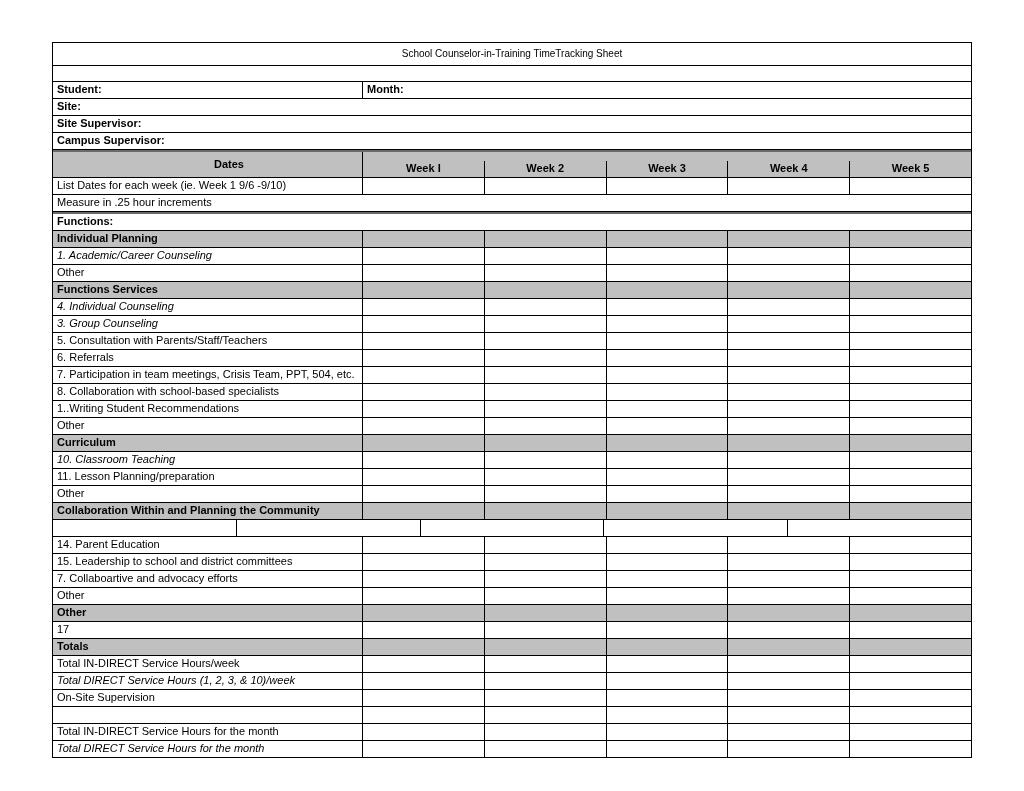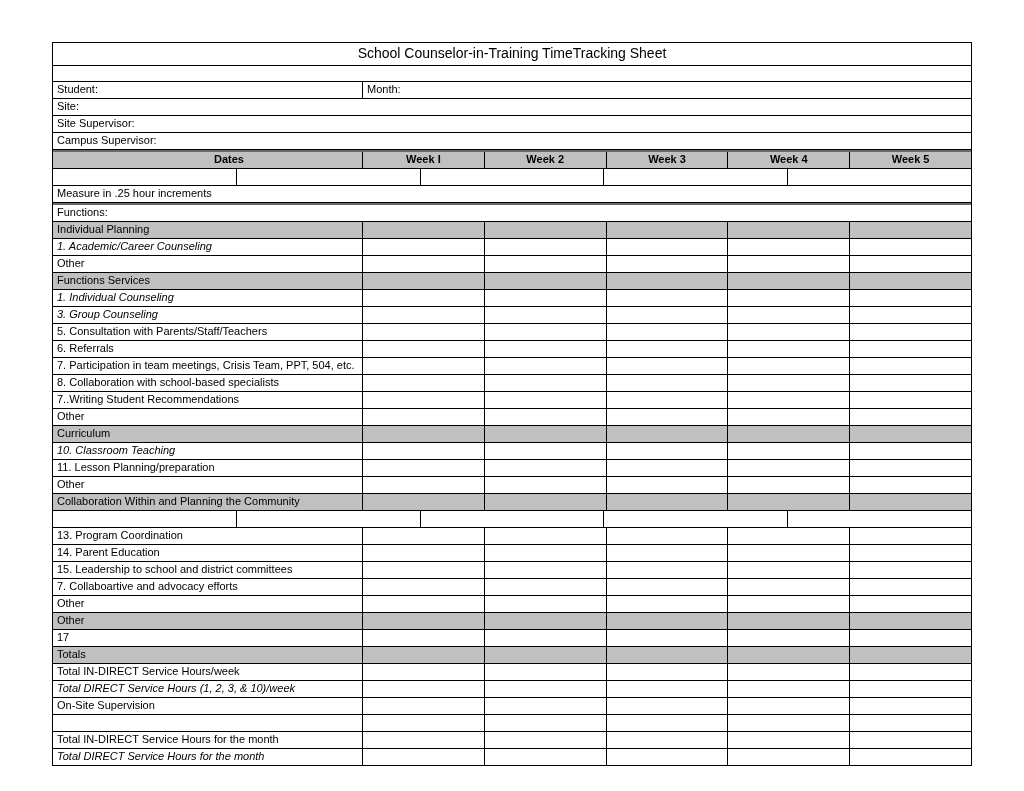--- a/index.html
+++ b/index.html
@@ -35,38 +35,38 @@
     border-right: 1px solid #000;
     display: flex;
     align-items: center;
     line-height: 1.25;
     min-height: 16px;
   }
   .cell:last-child { border-right: none; }
 
   .title-row .cell {
     justify-content: center;
-    font-size: 14px;
+    font-size: 10px;
     min-height: 22px;
   }
 
   .spacer-row .cell { min-height: 14px; }
 
   .label-col { flex: 0 0 310px; }
   .half-col  { flex: 1 1 auto; }  
   .week-col  { flex: 1 1 0; }
 
   .shade  { background: #c0c0c0; }
   .center { justify-content: center; padding-left: 47px; }
-  .bold   { font-weight: 400; }
+  .bold   { font-weight: 700; }
   .italic { font-style: italic; }
 
   .header-weeks .cell { font-weight: 700; }
   .header-weeks .label-col { justify-content: center; }
-  .header-weeks .week-col  { justify-content: center; }
+  .header-weeks .week-col  { justify-content: center; margin-top: 9px; }
 
   .thickline { border-top: 2px solid #6a6a6a; }
 
   
   .full .cell { flex: 1 1 auto; }
 </style>
 </head>
 <body>
 
 <div class="page">
@@ -100,20 +100,21 @@
     <div class="row header-weeks shade thickline">
       <div class="cell label-col center">Dates</div>
       <div class="cell week-col">Week I</div>
       <div class="cell week-col">Week 2</div>
       <div class="cell week-col">Week 3</div>
       <div class="cell week-col">Week 4</div>
       <div class="cell week-col">Week 5</div>
     </div>
 
     <div class="row">
+      <div class="cell label-col">List Dates for each week (ie. Week 1 9/6 -9/10)</div>
       <div class="cell week-col"></div>
       <div class="cell week-col"></div>
       <div class="cell week-col"></div>
       <div class="cell week-col"></div>
       <div class="cell week-col"></div>
     </div>
 
     <div class="row full">
       <div class="cell">Measure in .25 hour increments</div>
     </div>
@@ -149,21 +150,21 @@
 
     <div class="row shade">
       <div class="cell bold label-col">Functions Services</div>
       <div class="cell week-col"></div>
         <div class="cell week-col"></div>
         <div class="cell week-col"></div>
         <div class="cell week-col"></div>
         <div class="cell week-col"></div>
     </div>
     <div class="row">
-      <div class="cell label-col italic">1. Individual Counseling</div>
+      <div class="cell label-col italic">4. Individual Counseling</div>
       <div class="cell week-col"></div>
         <div class="cell week-col"></div>
         <div class="cell week-col"></div>
         <div class="cell week-col"></div>
         <div class="cell week-col"></div>
     </div>
     <div class="row">
       <div class="cell label-col italic">3. Group Counseling</div>
       <div class="cell week-col"></div>
         <div class="cell week-col"></div>
@@ -197,21 +198,21 @@
     </div>
     <div class="row">
       <div class="cell label-col">8. Collaboration with school-based specialists</div>
       <div class="cell week-col"></div>
         <div class="cell week-col"></div>
         <div class="cell week-col"></div>
         <div class="cell week-col"></div>
         <div class="cell week-col"></div>
     </div>
     <div class="row">
-      <div class="cell label-col">7..Writing Student Recommendations</div>
+      <div class="cell label-col">1..Writing Student Recommendations</div>
       <div class="cell week-col"></div>
         <div class="cell week-col"></div>
         <div class="cell week-col"></div>
         <div class="cell week-col"></div>
         <div class="cell week-col"></div>
     </div>
     <div class="row">
       <div class="cell label-col">Other</div>
       <div class="cell week-col"></div>
         <div class="cell week-col"></div>
@@ -255,28 +256,20 @@
 
     <div class="row shade">
       <div class="cell bold label-col">Collaboration Within and Planning the Community</div>
       <div class="cell week-col"></div>
         <div class="cell week-col"></div>
         <div class="cell week-col"></div>
         <div class="cell week-col"></div>
         <div class="cell week-col"></div>
     </div>
     <div class="row">
-      <div class="cell week-col"></div>
-        <div class="cell week-col"></div>
-        <div class="cell week-col"></div>
-        <div class="cell week-col"></div>
-        <div class="cell week-col"></div>
-    </div>
-    <div class="row">
-      <div class="cell label-col">13. Program Coordination</div>
       <div class="cell week-col"></div>
         <div class="cell week-col"></div>
         <div class="cell week-col"></div>
         <div class="cell week-col"></div>
         <div class="cell week-col"></div>
     </div>
     <div class="row">
       <div class="cell label-col">14. Parent Education</div>
       <div class="cell week-col"></div>
         <div class="cell week-col"></div>

